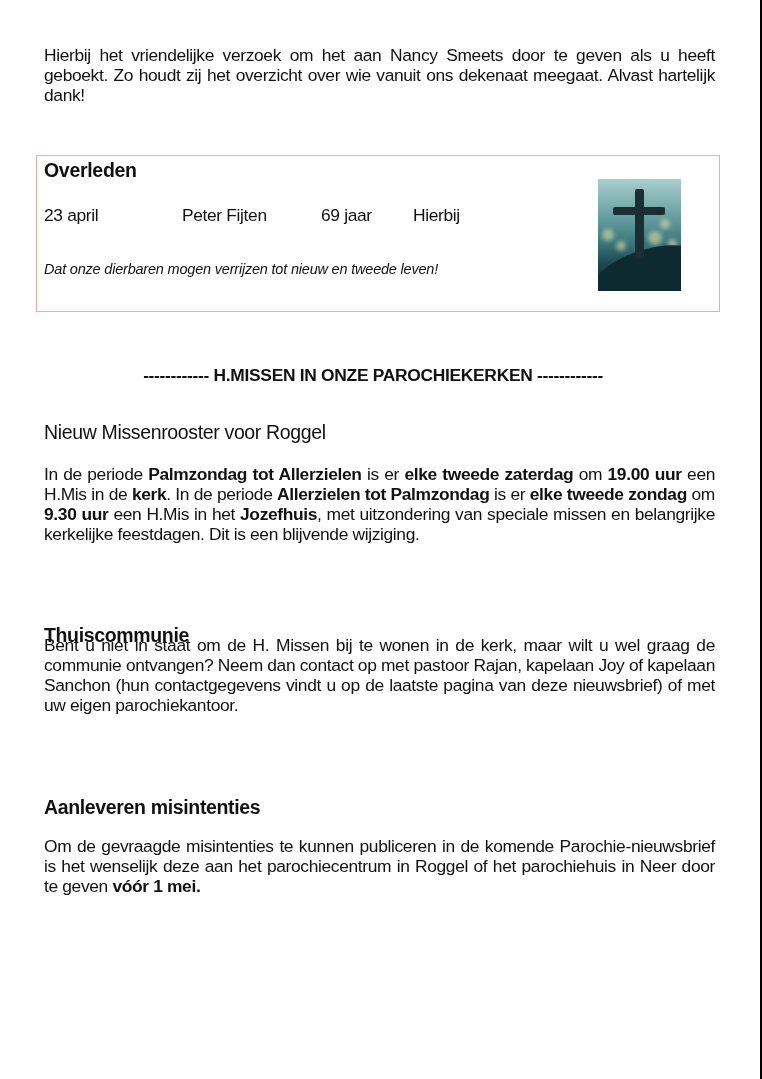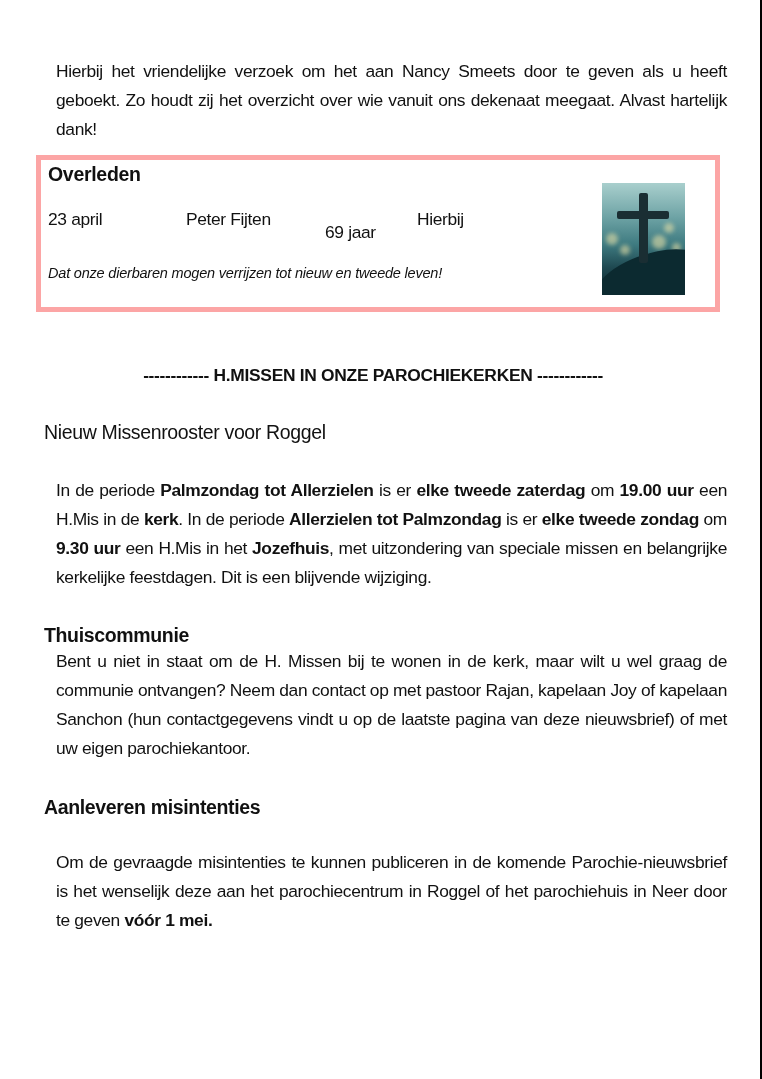--- a/index.html
+++ b/index.html
@@ -22,40 +22,40 @@
       width: 2px;
       height: 1079px;
       background: #000000;
     }
     .content {
       position: absolute;
       left: 44px;
       width: 671px;
     }
     p.body-text {
-      margin: 12px;
+      margin: 0;
       font-size: 17.4px;
-      line-height: 29px;
+      line-height: 20px;
       text-align: justify;
       letter-spacing: -0.35px;
       word-spacing: 0px;
     }
     p.body-text b {
       font-weight: bold;
     }
     .intro {
       top: 45px;
     }
     .overleden-box {
       position: absolute;
       left: 36px;
       top: 155px;
       width: 684px;
       height: 157px;
-      border: 5px solid #fca5a5;
+      border: 1px solid #fca5a5;
       box-sizing: border-box;
     }
     .overleden-title {
       position: absolute;
       left: 7px;
       top: 3px;
       font-size: 19.5px;
       font-weight: bold;
       letter-spacing: -0.3px;
     }
@@ -66,21 +66,21 @@
       font-size: 17.4px;
       letter-spacing: -0.35px;
       white-space: nowrap;
     }
     .deceased-row span {
       position: absolute;
       top: 0;
     }
     .col-date { left: 0; }
     .col-name { left: 138px; }
-    .col-age  { left: 277px; margin-top: 13px; }
+    .col-age  { left: 277px; }
     .col-place{ left: 369px; }
     .overleden-quote {
       position: absolute;
       left: 7px;
       top: 105px;
       font-size: 14.5px;
       font-style: italic;
       letter-spacing: -0.2px;
     }
     .cross-image {

